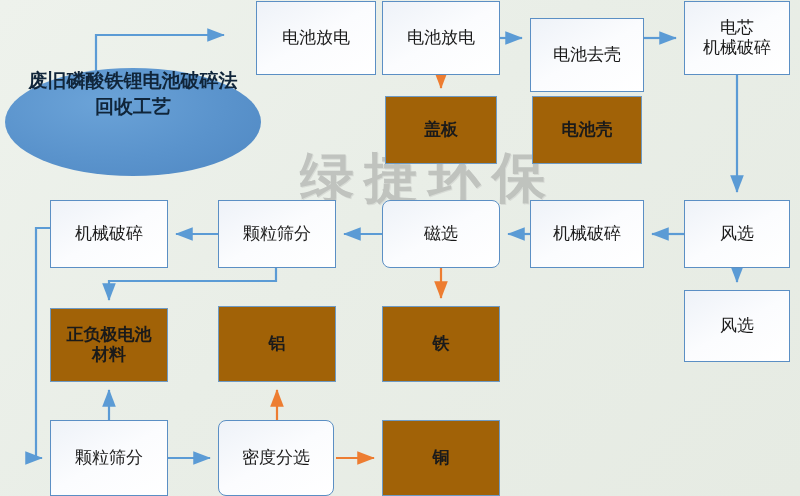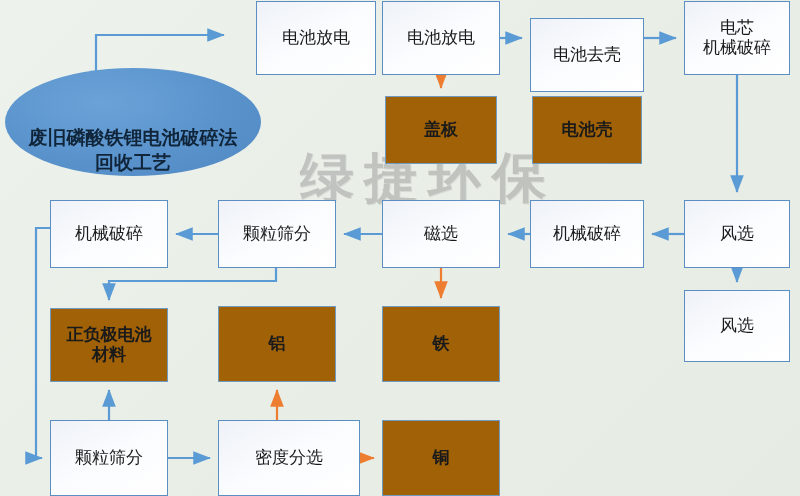--- a/index.html
+++ b/index.html
@@ -61,21 +61,21 @@
   }
   .node.orange {
     background: #a16207;
     border-color: #6e9ac4;
     font-weight: bold;
   }
   .ellipse {
     position: absolute;
     box-sizing: border-box;
     display: flex;
-    align-items: flex-end;
+    align-items: flex-start;
     justify-content: center;
     text-align: center;
     border-radius: 50%;
     background: radial-gradient(ellipse at 38% 32%, #6ba3d8 0%, #5a93cc 55%, #4f87c2 100%);
     color: #10253a;
     font-size: 19px;
     font-weight: bold;
     line-height: 1.35;
     padding: 0 16px;
   }
@@ -175,21 +175,21 @@
   </div>
 
   <div class="node white" style="left:50px; top:200px; width:118px; height:68px;">
     <span>机械破碎</span>
   </div>
 
   <div class="node white" style="left:218px; top:200px; width:118px; height:68px;">
     <span>颗粒筛分</span>
   </div>
 
-  <div class="node white" style="left:382px; top:200px; width:118px; height:68px;">
+  <div class="node white" style="left:382px; top:200px; width:118px; height:68px;border-radius:8px;">
     <span>磁选</span>
   </div>
 
   <div class="node white" style="left:530px; top:200px; width:114px; height:68px;">
     <span>机械破碎</span>
   </div>
 
   <div class="node white" style="left:684px; top:200px; width:106px; height:68px;">
     <span>风选</span>
   </div>
@@ -208,20 +208,20 @@
   </div>
 
   <div class="node orange" style="left:382px; top:306px; width:118px; height:76px;">
     <span>铁</span>
   </div>
 
   <div class="node white" style="left:50px; top:420px; width:118px; height:76px;">
     <span>颗粒筛分</span>
   </div>
 
-  <div class="node white" style="left:218px; top:420px; width:142px; height:76px;">
+  <div class="node white" style="left:218px; top:420px; width:116px; height:76px;border-radius:8px;">
     <span>密度分选</span>
   </div>
 
   <div class="node orange" style="left:382px; top:420px; width:118px; height:76px;">
     <span>铜</span>
   </div>
 </div>
 
 </body></html>

